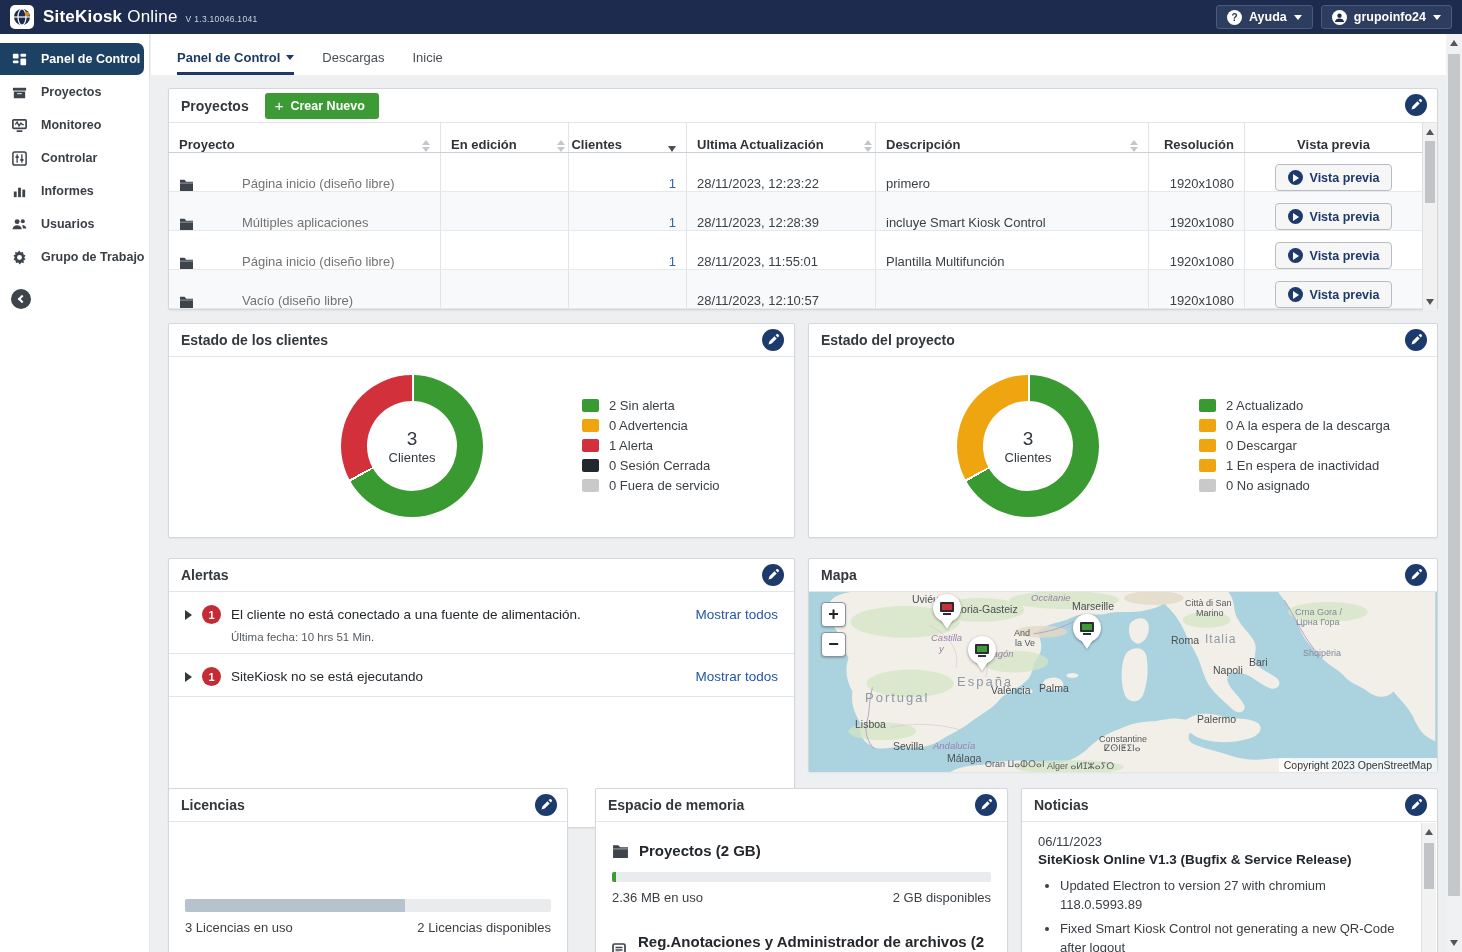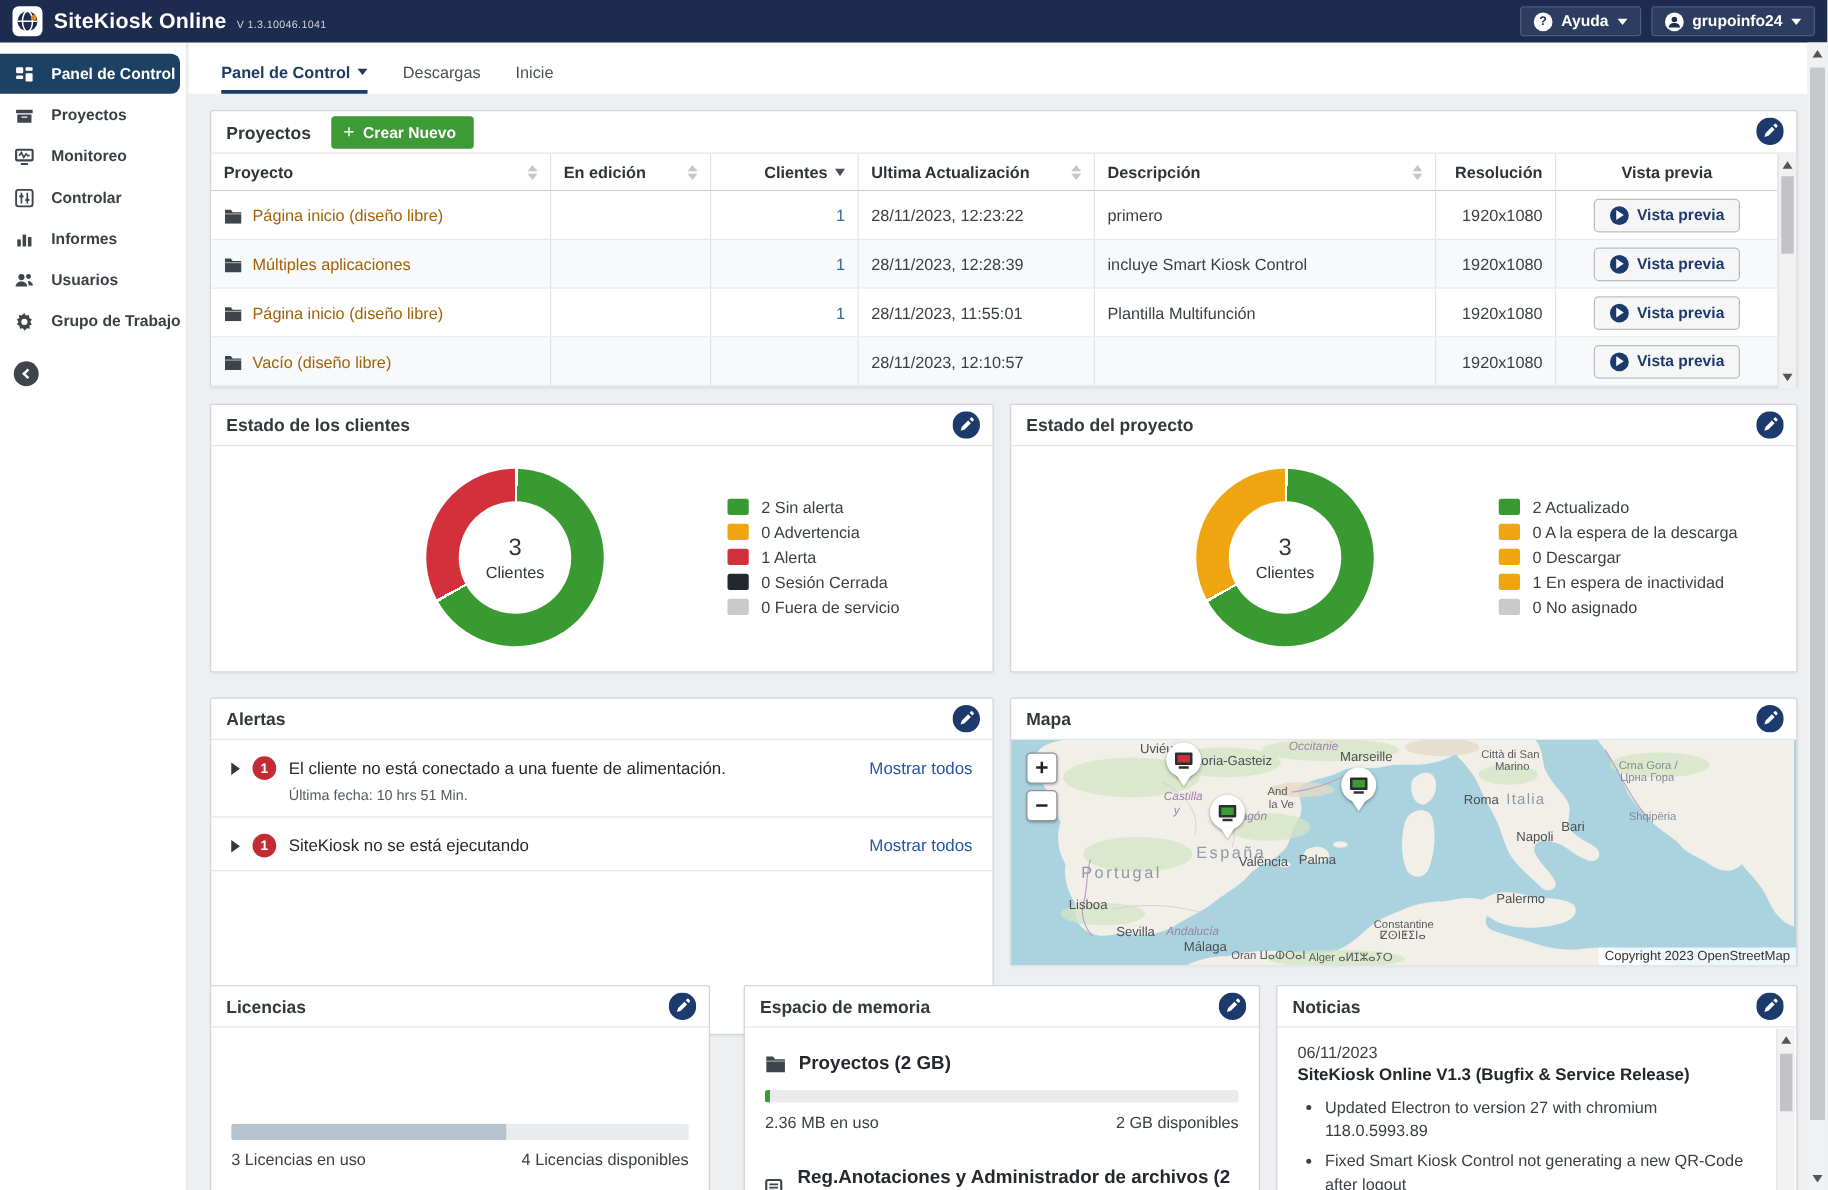--- a/index.html
+++ b/index.html
@@ -4,21 +4,21 @@
 <style>
   * { margin:0; padding:0; box-sizing:border-box; }
   html,body { width:1462px; height:952px; overflow:hidden; }
   body { font-family:"Liberation Sans", sans-serif; font-size:13px; color:#33383d; background:#edeff1; position:relative; }
 
   
   .topbar { position:absolute; left:0; top:0; width:1462px; height:34px; background:#1d2c4e; display:flex; align-items:center; padding:0 10px; z-index:50; }
   .logo { width:24px; height:24px; background:#fff; border-radius:5px; display:flex; align-items:center; justify-content:center; margin-right:9px; }
   .brand { color:#fff; font-size:17px; letter-spacing:.2px; }
   .brand b { font-weight:700; }
-  .brand span { font-weight:700; }
+  .brand span { font-weight:400; }
   .ver { color:#cdd4e0; font-size:8.5px; margin-left:8px; margin-top:4px; letter-spacing:.3px; }
   .tb-right { margin-left:auto; display:flex; gap:8px; }
   .tb-btn { height:24px; background:#2c3d60; border:1px solid #4a5b7d; border-radius:3px; color:#fff; font-size:12.5px; font-weight:700; display:flex; align-items:center; gap:7px; padding:0 10px; cursor:pointer; }
   .circle-ic { width:15px; height:15px; background:#fff; border-radius:50%; display:flex; align-items:center; justify-content:center; color:#1d2c4e; font-size:10px; font-weight:700; }
   .caret-dn { width:0; height:0; border-left:4px solid transparent; border-right:4px solid transparent; border-top:5px solid #fff; }
 
   
   .sidebar { position:absolute; left:0; top:34px; width:150px; bottom:0; background:#fff; border-right:1px solid #e2e4e7; padding-top:8px; z-index:40; }
   .snav-item { height:32px; display:flex; align-items:center; gap:13px; padding-left:11px; color:#3a3f46; font-size:12.5px; font-weight:600; cursor:pointer; margin:1px 0; }
   .snav-item .s-ic { width:17px; height:17px; color:#3e444b; flex:0 0 17px; }
@@ -41,27 +41,27 @@
   .edit-ic { position:absolute; right:10px; top:5px; width:22px; height:22px; cursor:pointer; }
 
   
   .btn-green { margin-left:16px; background:#3d9b35; border:none; color:#fff; font-weight:700; font-size:12.5px; border-radius:3px; padding:6px 14px 6px 10px; display:flex; align-items:center; gap:7px; cursor:pointer; }
   .plus { font-size:15px; font-weight:400; line-height:10px; }
   .tablewrap { position:relative; height:188px; }
   .thead, .trow { display:flex; }
   .thead { height:30px; border-bottom:1px solid #ccd0d4; font-weight:700; color:#2f3338; }
   .trow { height:39px; border-bottom:1px solid #e6e9eb; background:#fff; }
   .trow:nth-child(odd) { background:#f8f9fa; }
-  .tc { display:flex; align-items:center; padding:0 10px; border-right:1px solid #e2e5e8; overflow:hidden; white-space:nowrap; }
+  .tc { display:flex; align-items:flex-end; padding:0 10px; border-right:1px solid #e2e5e8; overflow:hidden; white-space:nowrap;gap:40px; }
   .c1{width:272px;} .c2{width:128px;} .c3{width:118px; justify-content:flex-end;} .c4{width:189px;} .c5{width:273px;} .c6{width:96px; justify-content:flex-end;} .c7{width:177px; justify-content:center; border-right:none;}
   .sorticon { margin-left:auto; display:flex; flex-direction:column; gap:2px; cursor:pointer; }
   .sorticon .t-up { width:0;height:0;border-left:4px solid transparent;border-right:4px solid transparent;border-bottom:5px solid #c3c7cc; }
   .sorticon .t-dn { width:0;height:0;border-left:4px solid transparent;border-right:4px solid transparent;border-top:5px solid #c3c7cc; }
   .sort-single { margin-left:6px; width:0;height:0;border-left:4px solid transparent;border-right:4px solid transparent;border-top:6px solid #4b5158; cursor:pointer; }
-  .plink { color:#a16207; text-decoration:none; cursor:pointer; margin-left:8px; }
+  .plink { color:#737373; text-decoration:none; cursor:pointer; margin-left:8px; }
   .cellnum { color:#35679f; }
   .celltxt { color:#3a3f44; }
   .folder-ic { color:#3e444b; display:flex; }
   .prev-btn { background:#f6f6f6; border:1px solid #b9bdc1; border-radius:4px; height:27px; padding:0 12px; display:flex; align-items:center; gap:7px; color:#1d3a6d; font-weight:700; font-size:12.5px; cursor:pointer; }
   .play { width:15px; height:15px; border-radius:50%; background:#1d3a6d; display:flex; align-items:center; justify-content:center; }
   .play i { width:0;height:0;border-top:4px solid transparent;border-bottom:4px solid transparent;border-left:6px solid #fff; margin-left:2px; }
   .tscroll { position:absolute; right:0; top:0; bottom:0; width:15px; background:#f1f1f1; border-left:1px solid #e0e0e0; }
   .tscroll .thumb { position:absolute; left:2px; right:2px; top:18px; height:62px; background:#c1c3c6; }
   .tri-up { position:absolute; top:6px; left:3px; width:0;height:0;border-left:4px solid transparent;border-right:4px solid transparent;border-bottom:6px solid #555; }
   .tri-dn { position:absolute; bottom:6px; left:3px; width:0;height:0;border-left:4px solid transparent;border-right:4px solid transparent;border-top:6px solid #555; }
@@ -636,21 +636,21 @@
             <circle cx="11" cy="11" r="11" fill="#1d3a6d"></circle>
             <path d="M6.5 15.5l1-3.2 5-5 2.2 2.2-5 5zM13.6 6.2l.9-.9a1.1 1.1 0 0 1 1.6 0l.6.6a1.1 1.1 0 0 1 0 1.6l-.9.9z" fill="#fff"></path>
           </svg></span>
     </div>
     <div class="panel-pad" style="padding-top:64px;">
       <div class="bar lic">
           <div class="bar-fill-gray" style="width: 60%;"></div>
         </div>
       <div class="bar-labels">
         <span>3 Licencias en uso</span>
-        <span>4 Licencias disponibles</span>
+        <span>2 Licencias disponibles</span>
       </div>
     </div>
   </div>
 
   <div class="card" style="left:445px; top:714px; width:413px; height:192px;">
     <div class="card-h">
       <span class="card-title">Espacio de memoria</span>
       <span class="edit-ic"><svg width="22" height="22" viewBox="0 0 22 22">
             <circle cx="11" cy="11" r="11" fill="#1d3a6d"></circle>
             <path d="M6.5 15.5l1-3.2 5-5 2.2 2.2-5 5zM13.6 6.2l.9-.9a1.1 1.1 0 0 1 1.6 0l.6.6a1.1 1.1 0 0 1 0 1.6l-.9.9z" fill="#fff"></path>

